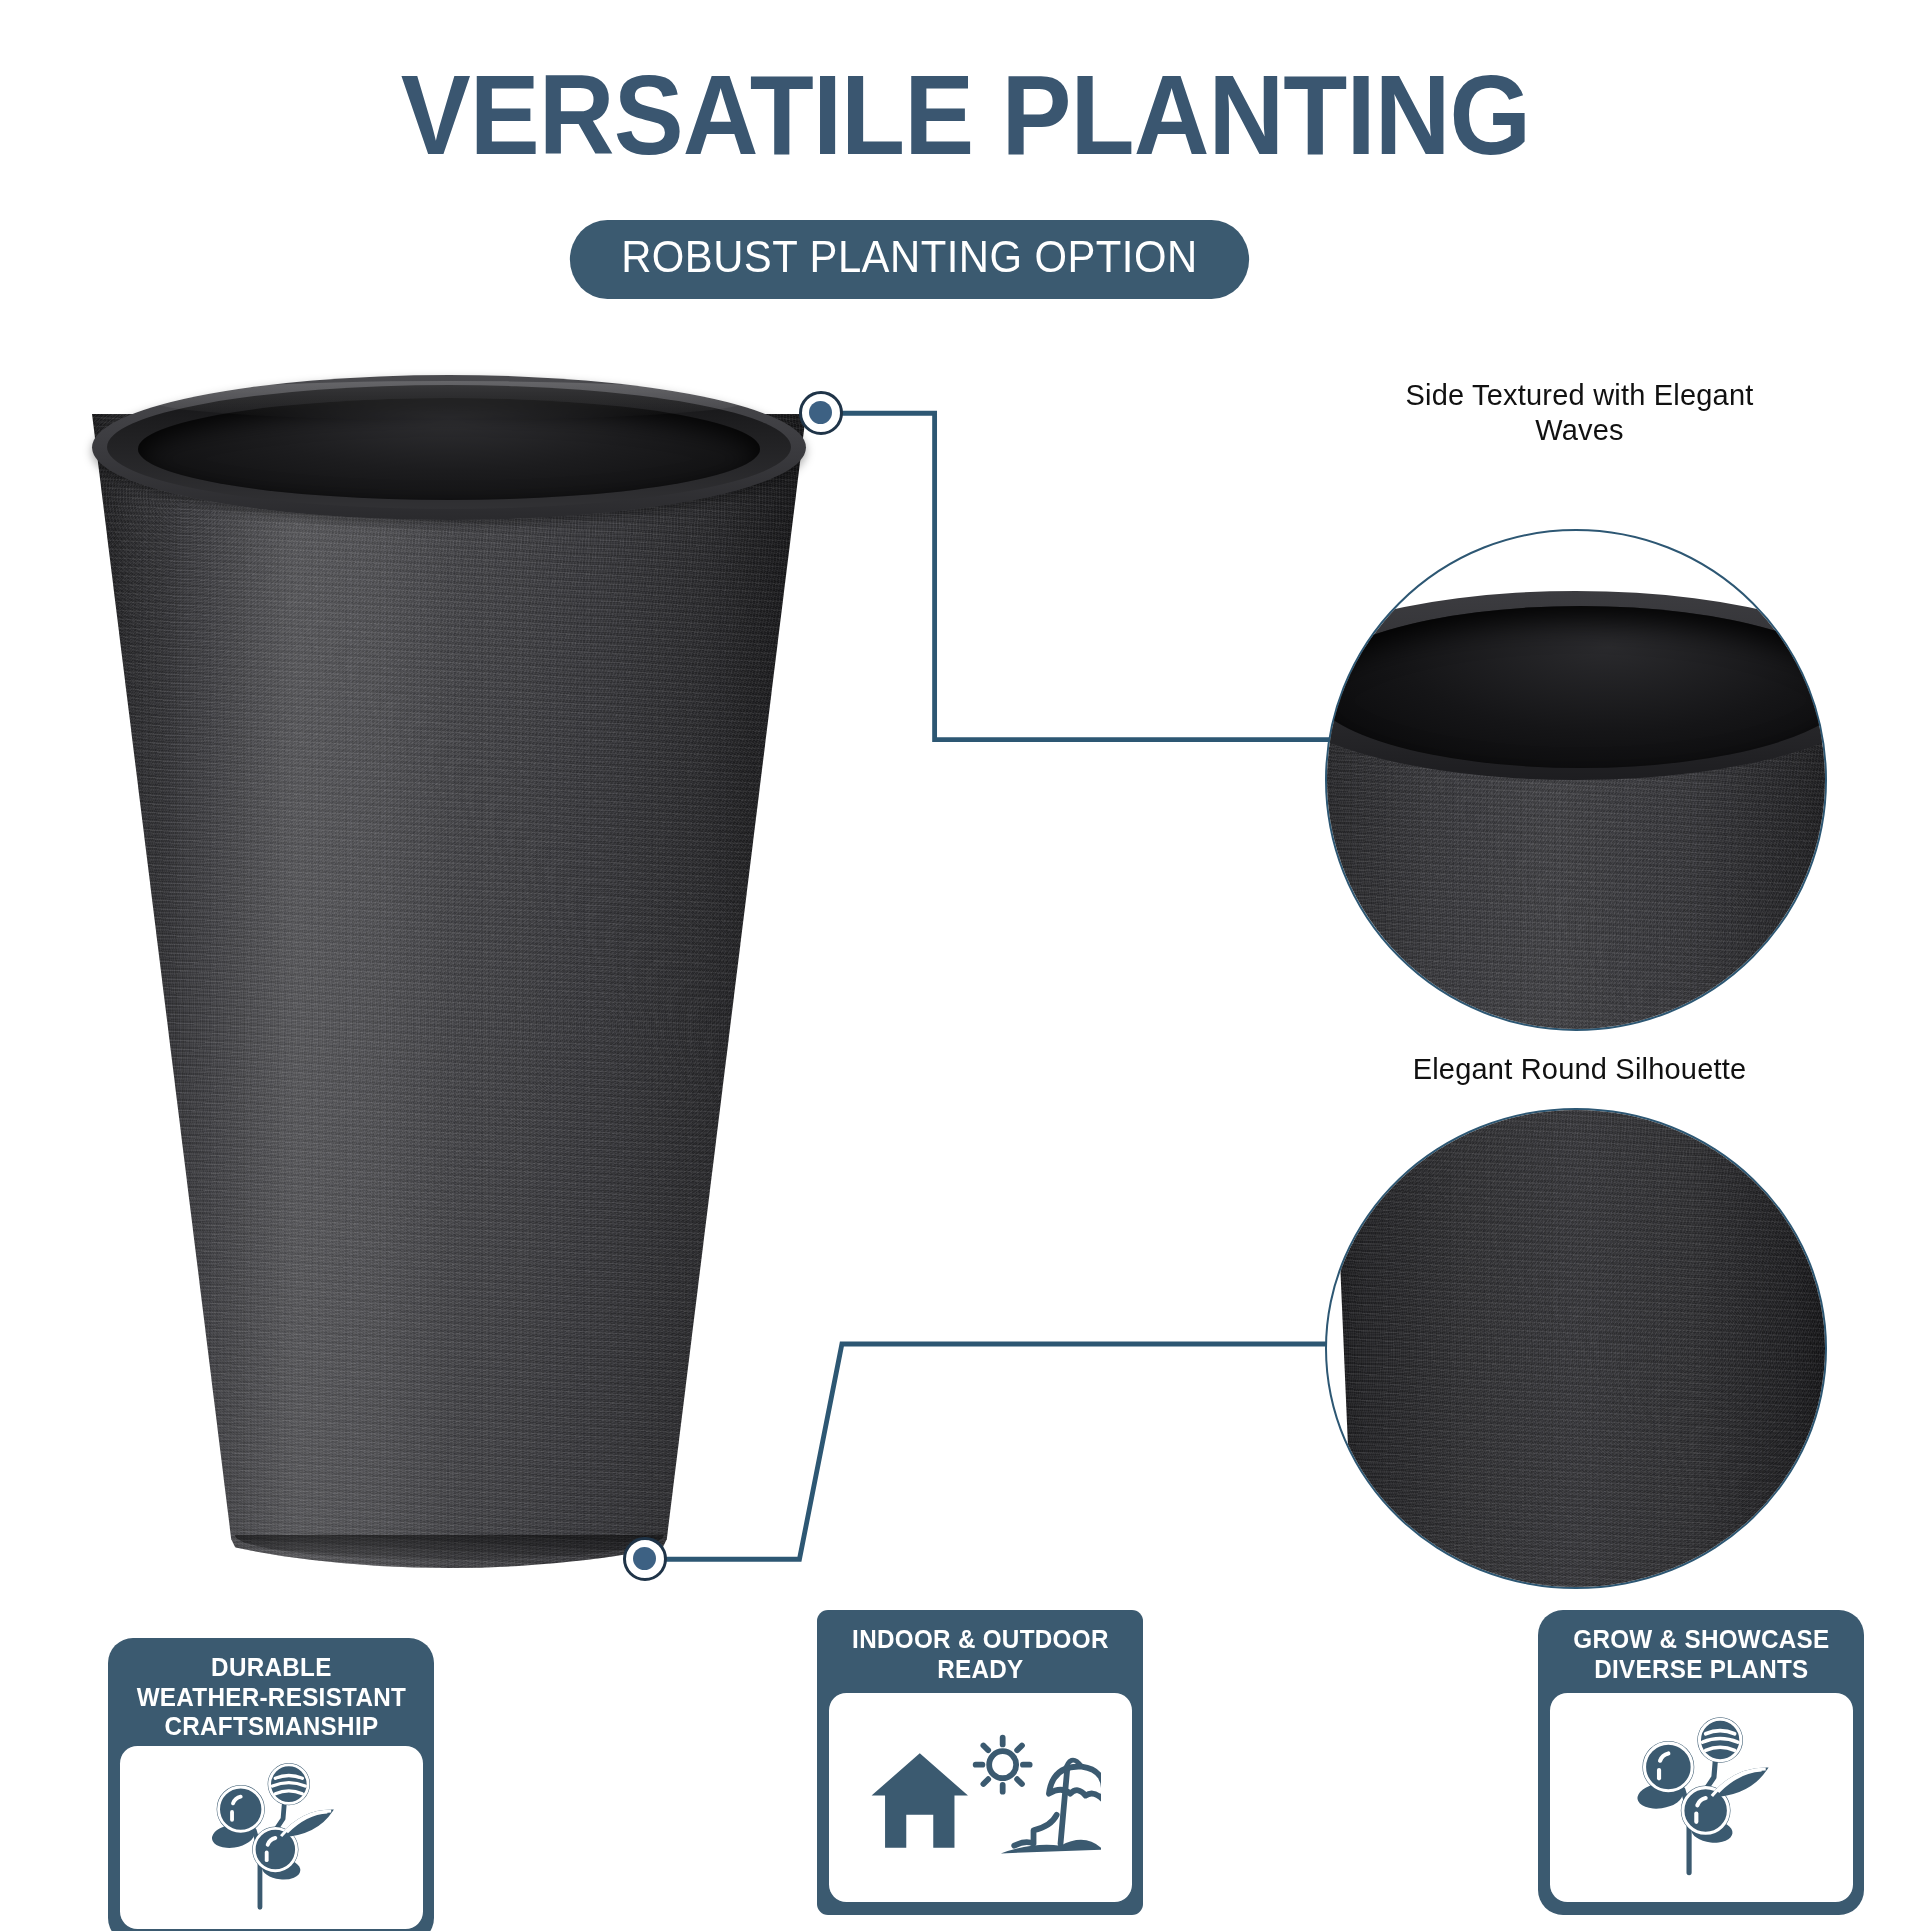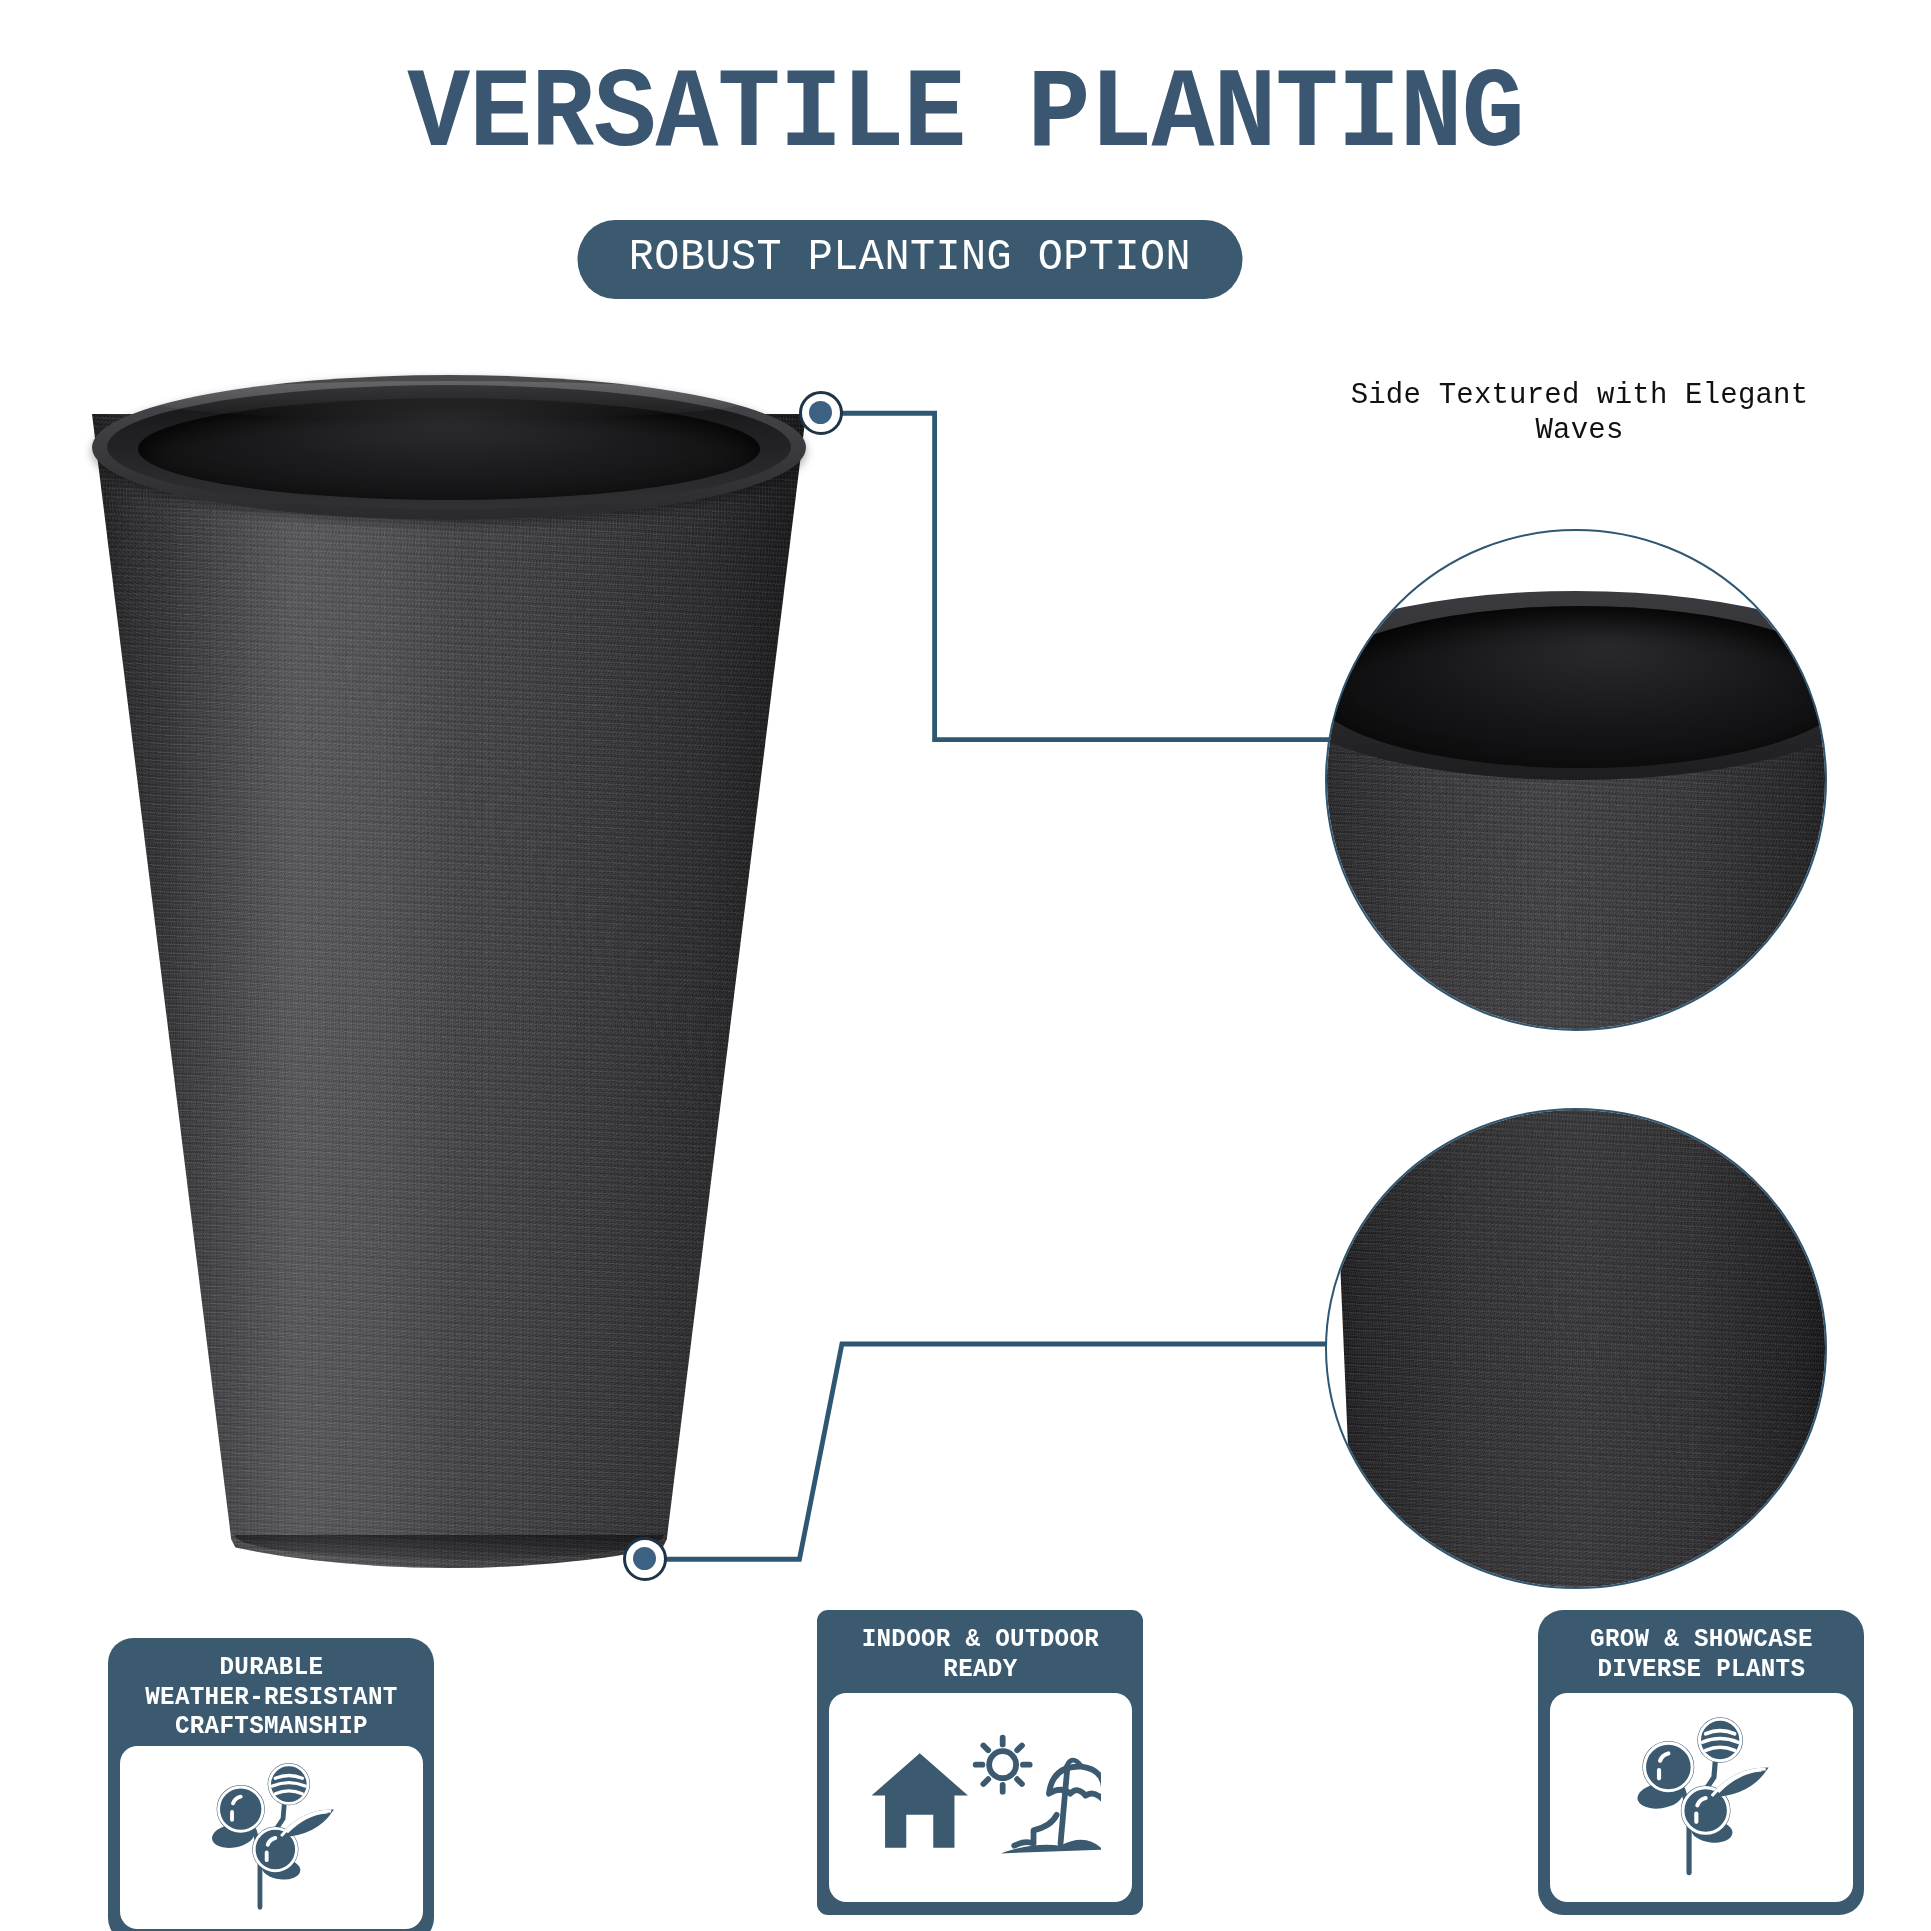--- a/index.html
+++ b/index.html
@@ -3,21 +3,21 @@
 <meta charset="utf-8">
 <style>
   html,body{margin:0;padding:0;}
   body{
     width:1931px;height:1931px;
     background:#ffffff;
     font-family:"Liberation Sans", sans-serif;
     overflow:hidden;
     position:relative;
   }
-  .stage{position:absolute;inset:0;font-family:Liberation Mono, monospace;}
+  .stage{position:absolute;inset:0;}
 
   
   .headline{
     position:absolute;left:0;top:58px;width:1931px;
     text-align:center;
     font-size:114px;
     line-height:1;
     font-weight:700;
     letter-spacing:-1px;
     color:#3a5670;
@@ -267,20 +267,21 @@
     <div class="d-pot-bot">
       <div class="tex-v"></div>
       <div class="tex-h"></div>
       <div class="tex-n"></div>
       <div class="d-notch"></div>
     </div>
   </div>
 
   <div class="flabel" id="flabel-top" style="white-space:pre-line">Side Textured with Elegant
 Waves</div>
+  <div class="flabel" id="flabel-bottom" style="white-space:pre-line">Elegant Round Silhouette</div>
 
   <div class="cards">
 
     <div class="card" id="card-0">
       <div class="card-title">DURABLE
 WEATHER-RESISTANT
 CRAFTSMANSHIP</div>
       <div class="card-icon">
         <svg width="135" height="154" viewBox="0 0 140 160">
           <g fill="none" stroke="#3b5a70" stroke-width="5" stroke-linecap="round" stroke-linejoin="round">

